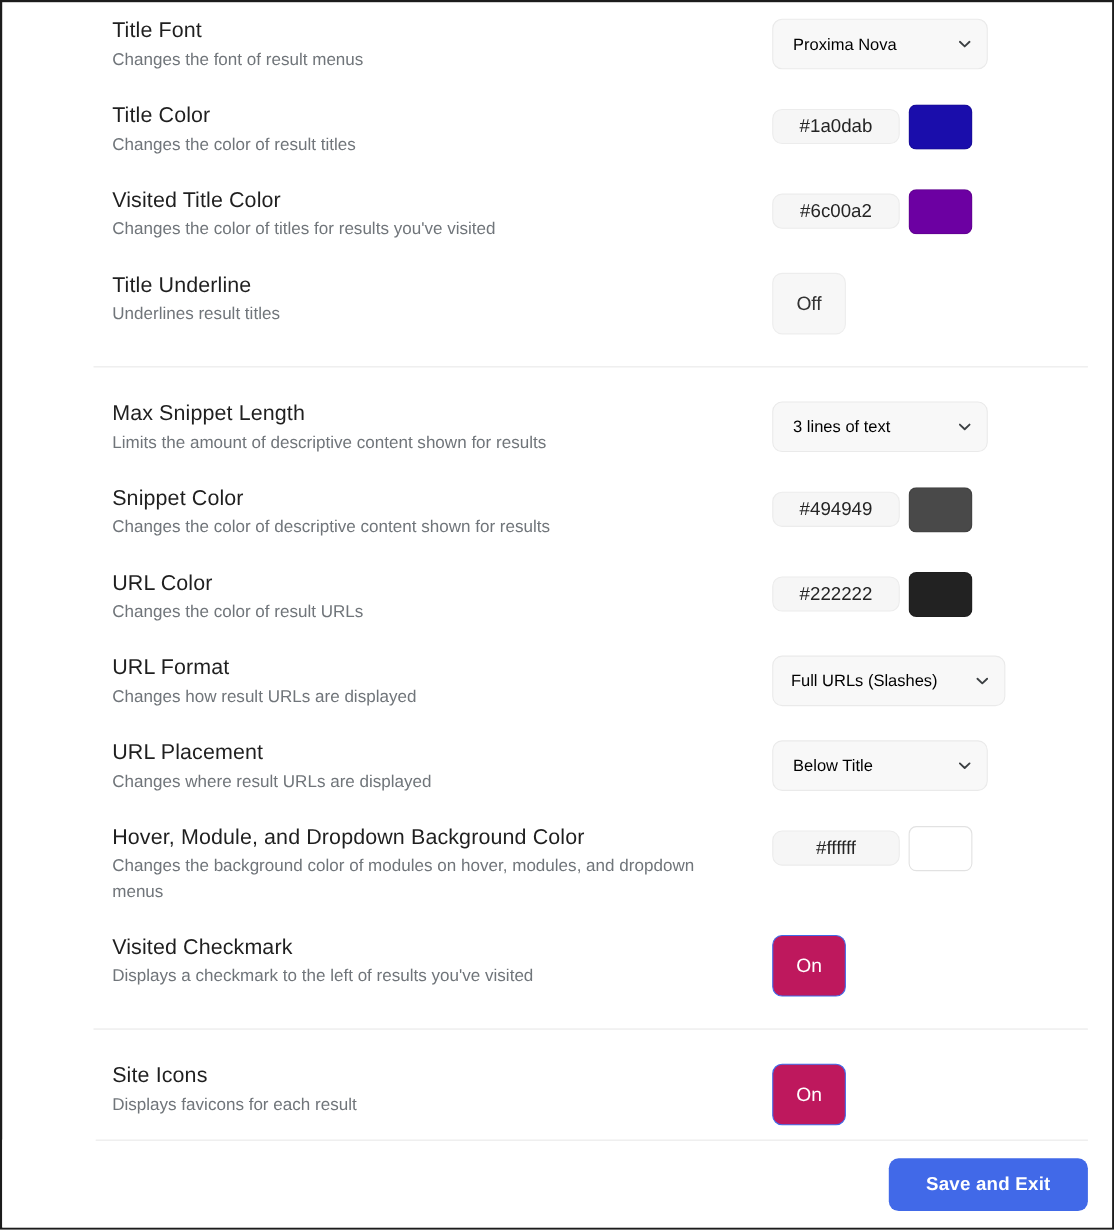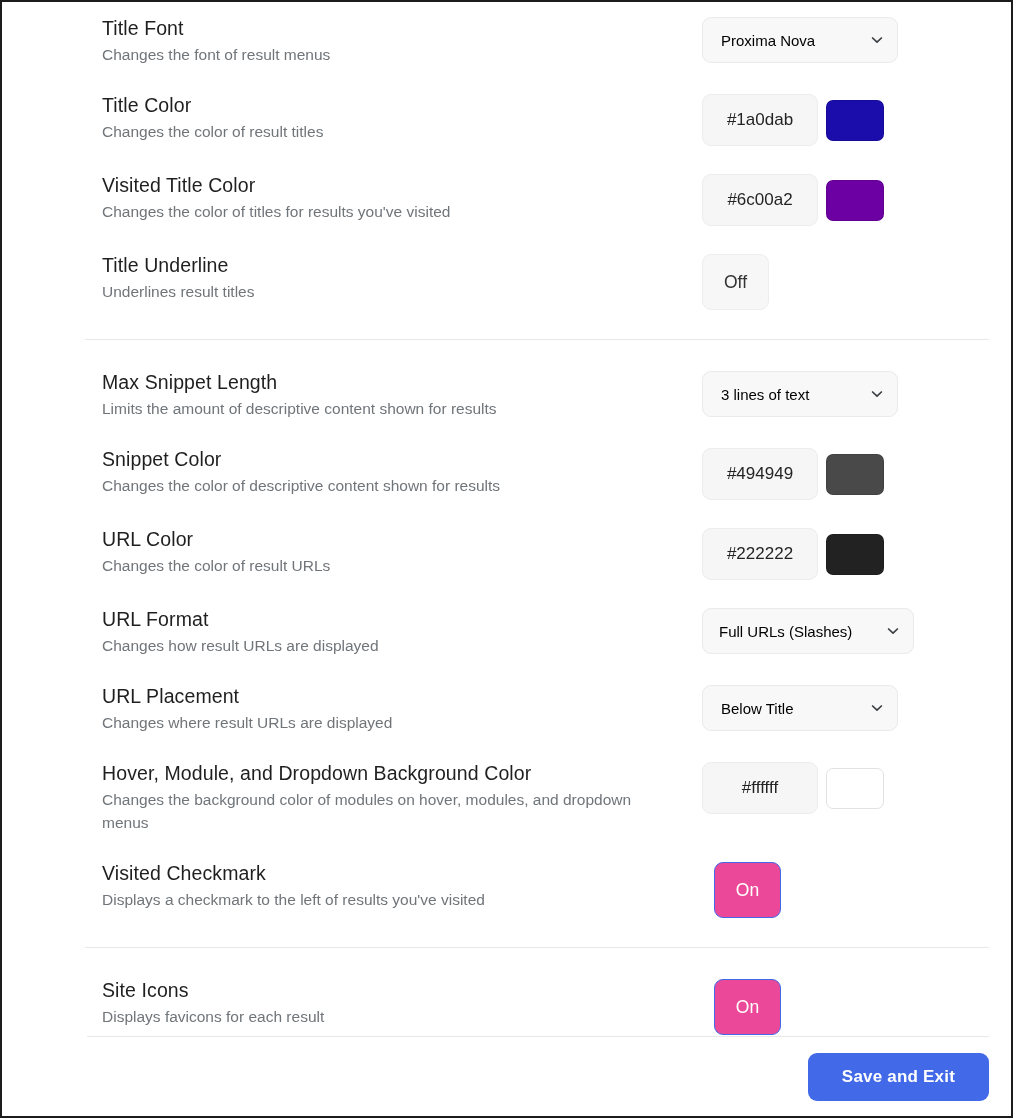--- a/index.html
+++ b/index.html
@@ -101,21 +101,21 @@
     margin-left: 14px;
     display: inline-block;
     width: 12px; height: 12px;
     flex: 0 0 auto;
   }
   .chev svg { display: block; }
 
   
   .hex-input {
     width: 116px;
-    height: 52px;
+    height: 32px;
     background: #f6f6f6;
     border: 1px solid #ececec;
     border-radius: 9px;
     font-family: "Liberation Sans", sans-serif;
     font-size: 17px;
     color: #242424;
     text-align: center;
     outline: none;
   }
 
@@ -135,24 +135,23 @@
     align-items: center;
     justify-content: center;
     min-width: 67px;
     height: 56px;
     border-radius: 9px;
     font-size: 17.5px;
     cursor: pointer;
     border: 1px solid transparent;
   }
   .toggle.on {
-    background: #ec4899;
+    background: #be185d;
     color: #ffffff;
     border-color: #4169e8;
-    margin-left: 12px;
   }
   .toggle.off {
     background: #f7f7f7;
     color: #333333;
     border-color: #ededed;
   }
 
   
   .footer {
     position: absolute;

